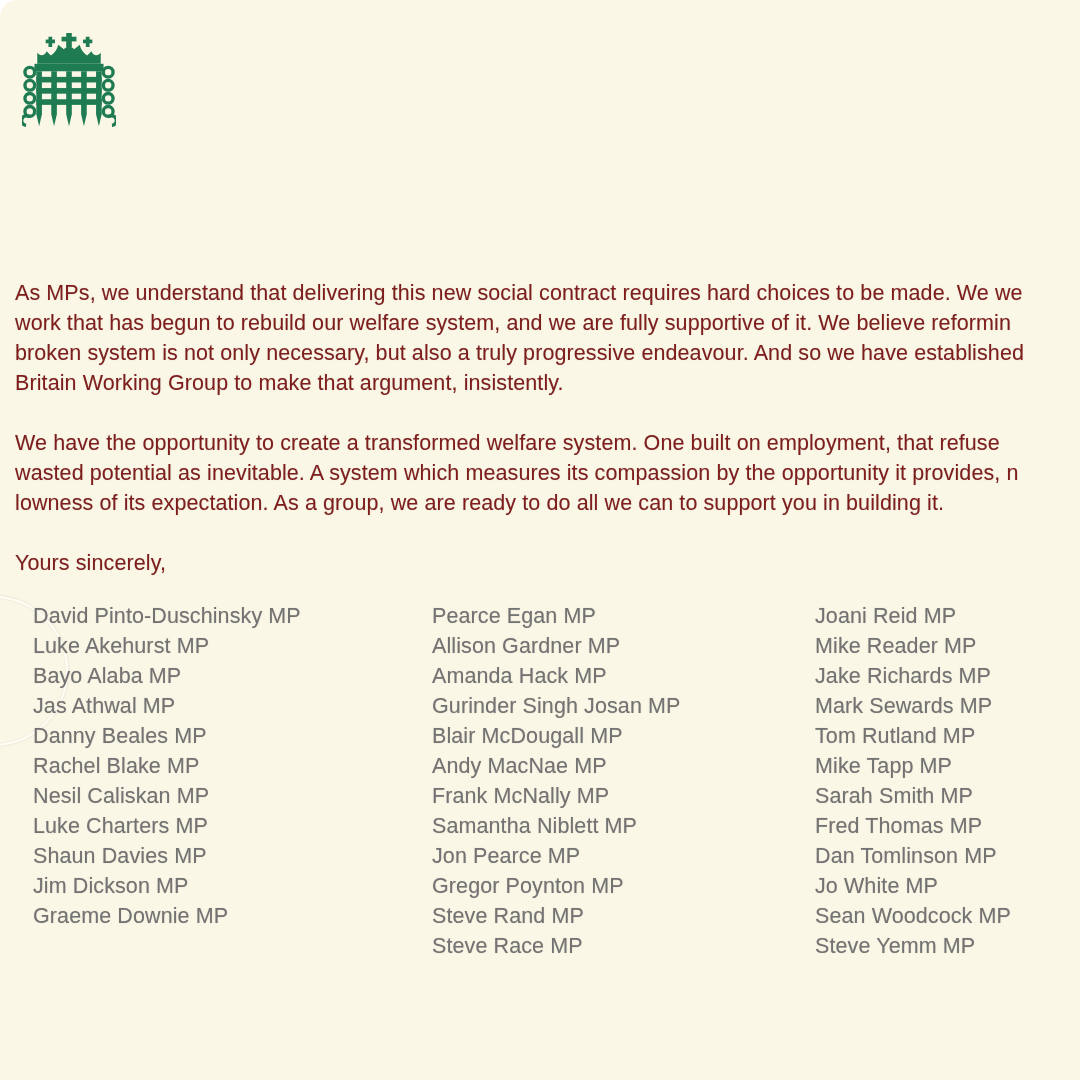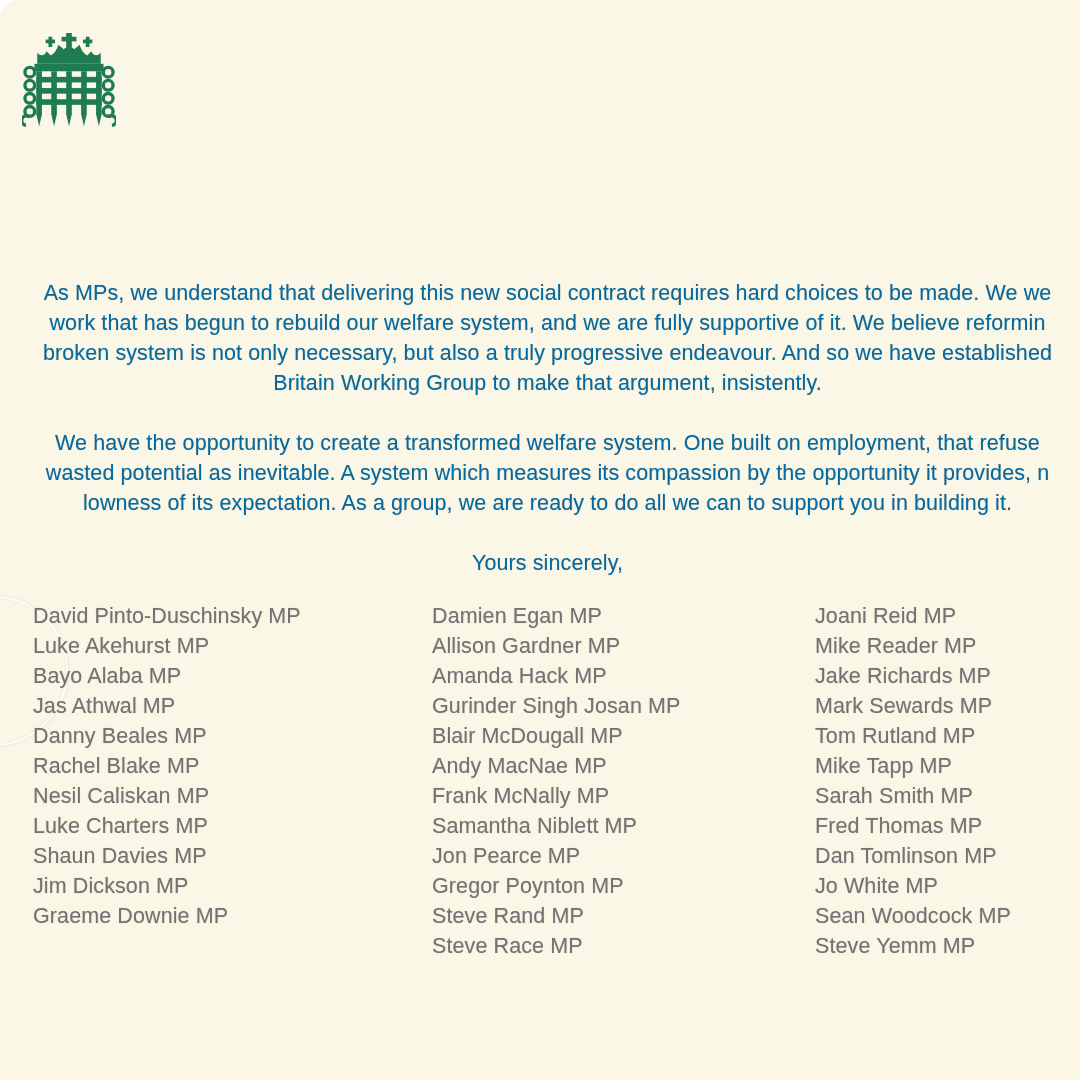--- a/index.html
+++ b/index.html
@@ -26,26 +26,25 @@
     left: -82px; top: 596px;
     width: 150px; height: 150px;
     border-radius: 50%;
     border: 2px solid rgba(255, 253, 244, 0.95);
     box-shadow: 0 0 3px rgba(185, 180, 162, 0.45), inset 0 0 2px rgba(185, 180, 162, 0.35);
   }
   .body-text {
     position: absolute;
     left: 15px;
     right: 0;
-    color: #0369a1;
+    color: #7f1d1d;
     font-size: 21.5px;
     line-height: 30px;
     letter-spacing: 0.1px;
     text-shadow: 0 0 1px rgba(63, 61, 54, 0.3);
-    text-align: center;
   }
   .para .line { white-space: nowrap; overflow: hidden; }
   .para-1 { top: 278px; }
   .para-2 { top: 428px; }
   .closing { top: 548px; }
   .columns {
     position: absolute;
     left: 33px; top: 601px; right: 0;
     display: flex;
     color: #737373;
@@ -129,21 +128,21 @@
         <div class="signatory">Jas Athwal MP</div>
         <div class="signatory">Danny Beales MP</div>
         <div class="signatory">Rachel Blake MP</div>
         <div class="signatory">Nesil Caliskan MP</div>
         <div class="signatory">Luke Charters MP</div>
         <div class="signatory">Shaun Davies MP</div>
         <div class="signatory">Jim Dickson MP</div>
         <div class="signatory">Graeme Downie MP</div>
       </div>
     <div class="col-2">
-        <div class="signatory">Damien Egan MP</div>
+        <div class="signatory">Pearce Egan MP</div>
         <div class="signatory">Allison Gardner MP</div>
         <div class="signatory">Amanda Hack MP</div>
         <div class="signatory">Gurinder Singh Josan MP</div>
         <div class="signatory">Blair McDougall MP</div>
         <div class="signatory">Andy MacNae MP</div>
         <div class="signatory">Frank McNally MP</div>
         <div class="signatory">Samantha Niblett MP</div>
         <div class="signatory">Jon Pearce MP</div>
         <div class="signatory">Gregor Poynton MP</div>
         <div class="signatory">Steve Rand MP</div>

